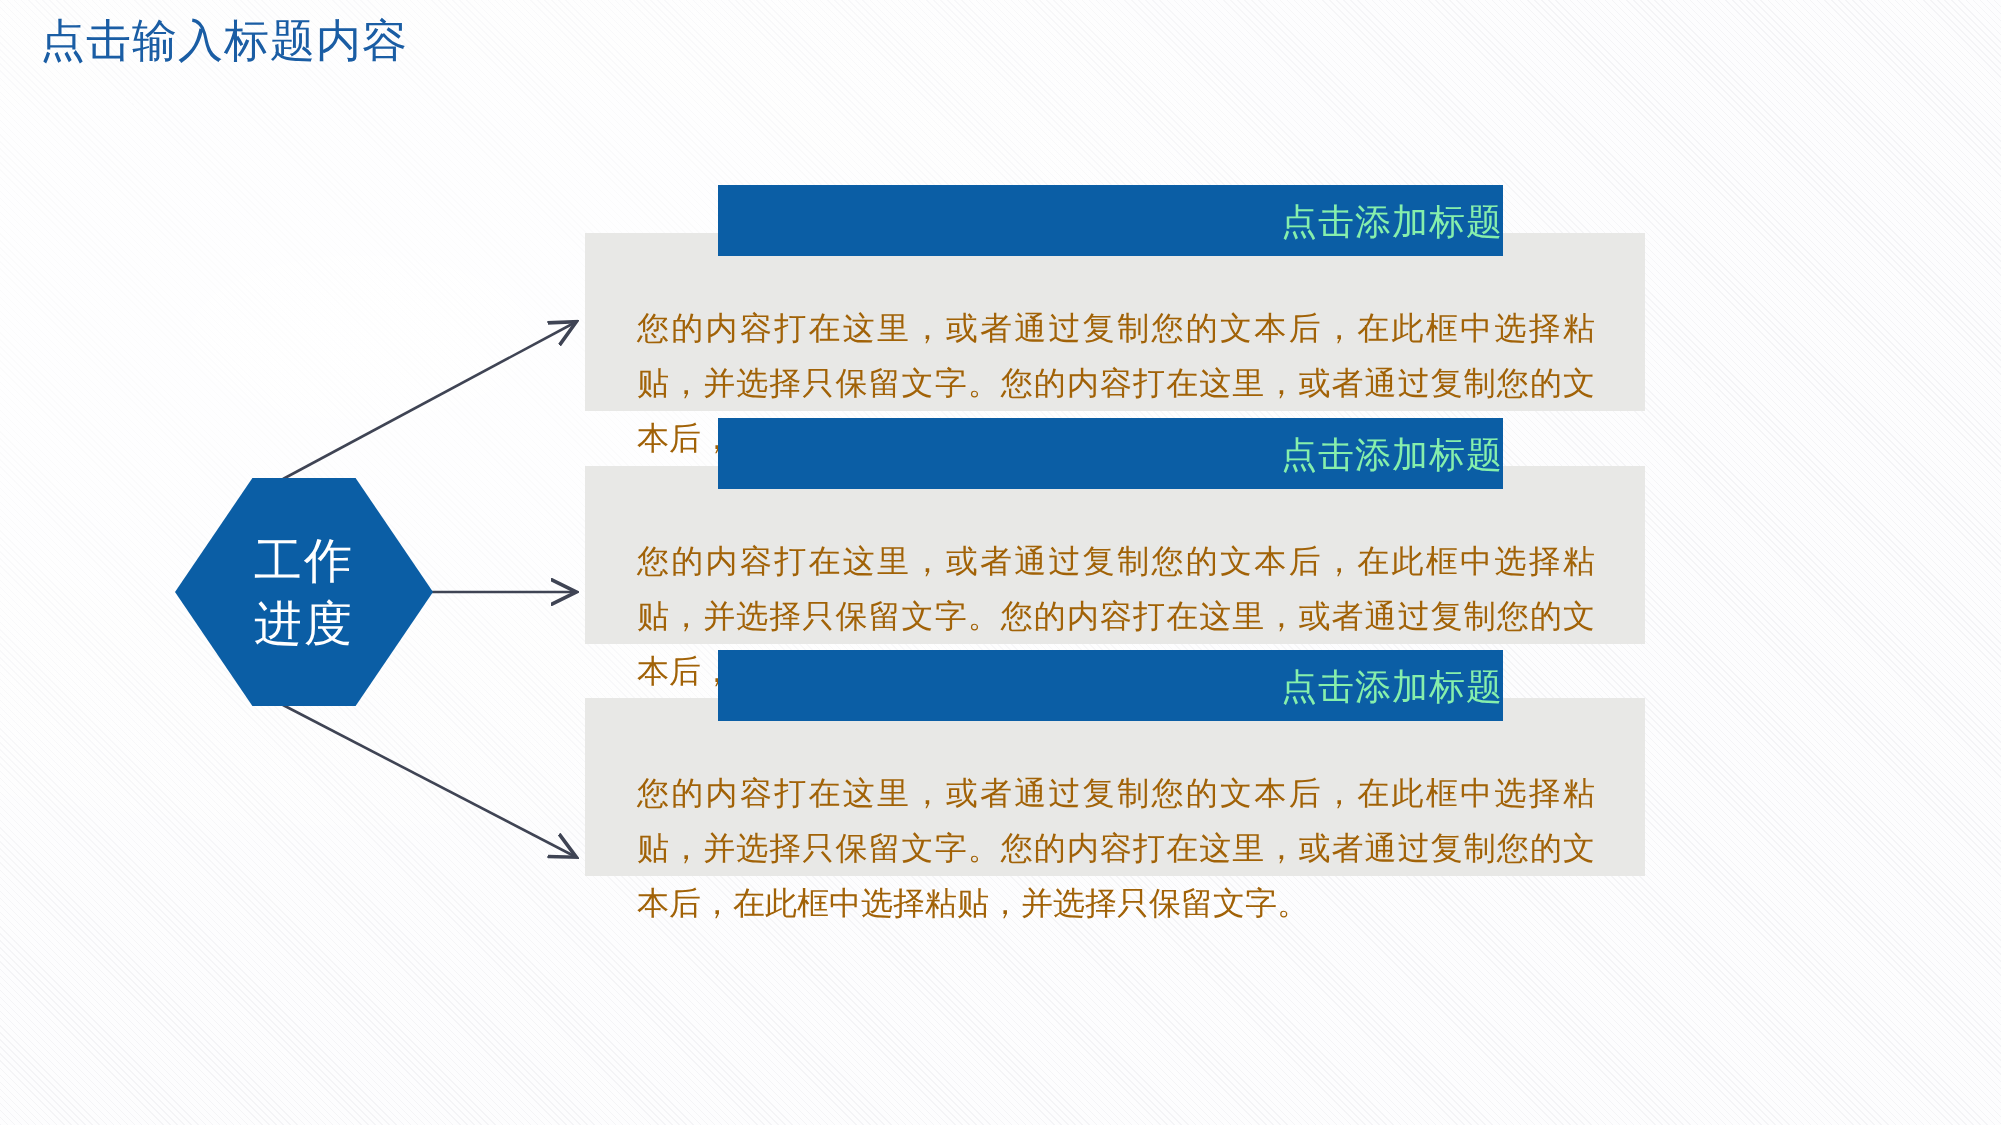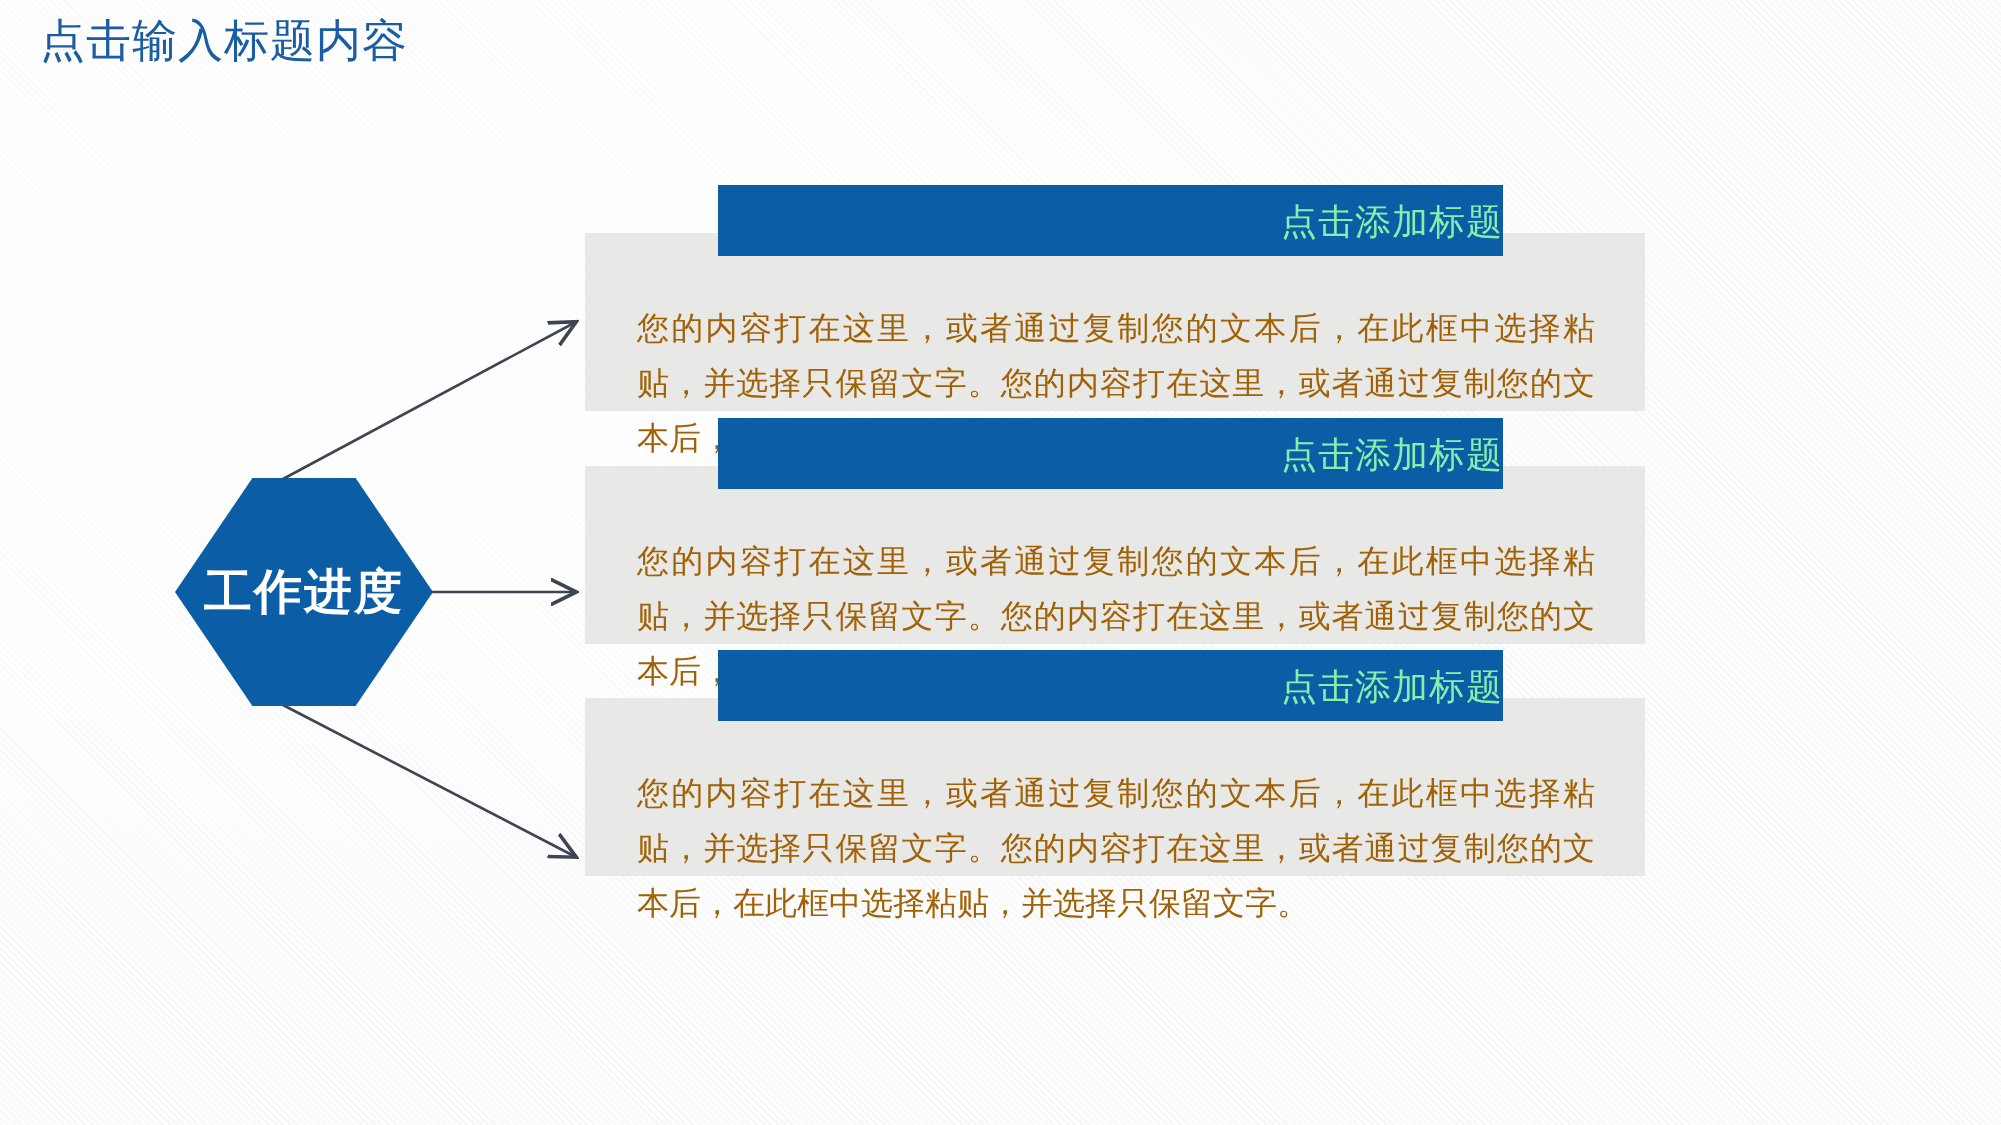--- a/index.html
+++ b/index.html
@@ -66,29 +66,28 @@
     position: absolute;
     inset: 0;
     background: #0b5ea5;
     -webkit-clip-path: polygon(30% 0%, 70% 0%, 100% 50%, 70% 100%, 30% 100%, 0% 50%);
     clip-path: polygon(30% 0%, 70% 0%, 100% 50%, 70% 100%, 30% 100%, 0% 50%);
   }
   .hex-label {
     position: absolute;
     inset: 0;
     display: flex;
-    flex-direction: row;
+    flex-direction: column;
     align-items: center;
     justify-content: center;
     color: #ffffff;
     font-size: 48px;
     line-height: 1.32;
     letter-spacing: 2px;
     text-align: center;
-    font-weight: bold;
   }
 
   
   .arrows {
     position: absolute;
     left: 0;
     top: 0;
     width: 2001px;
     height: 1125px;
     z-index: 3;

